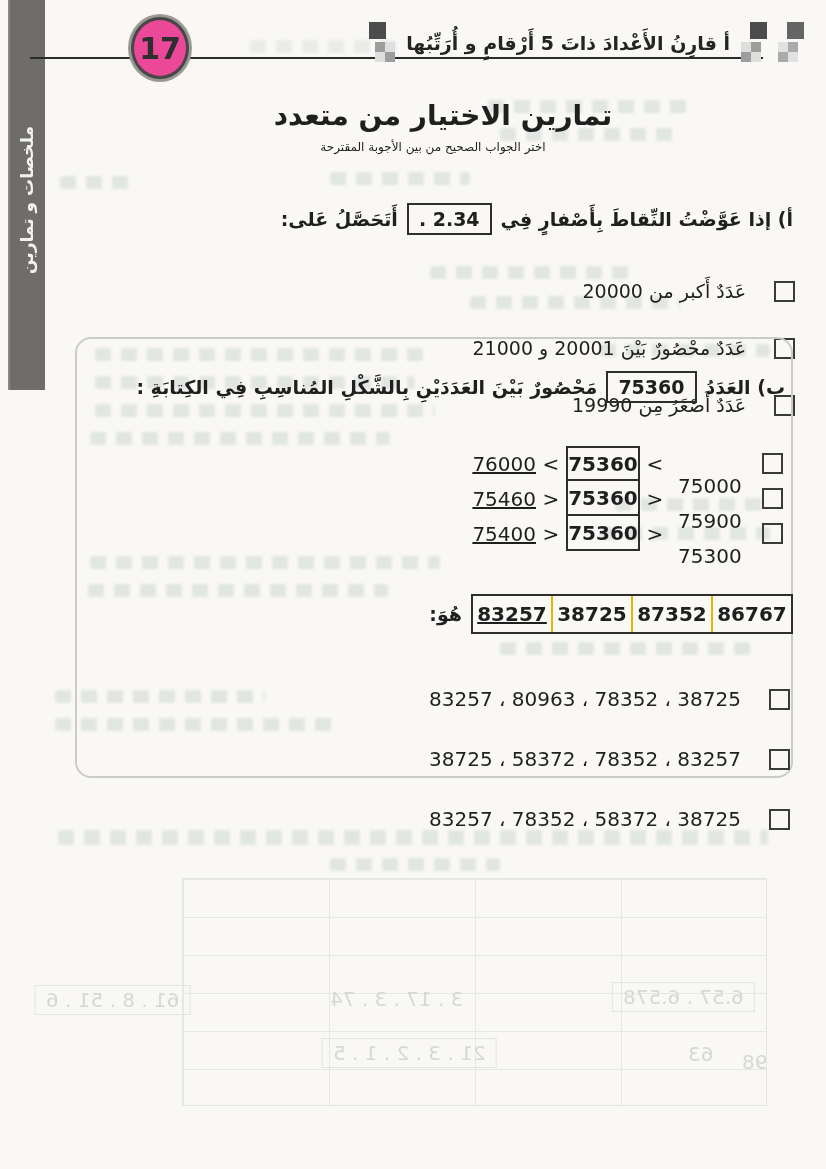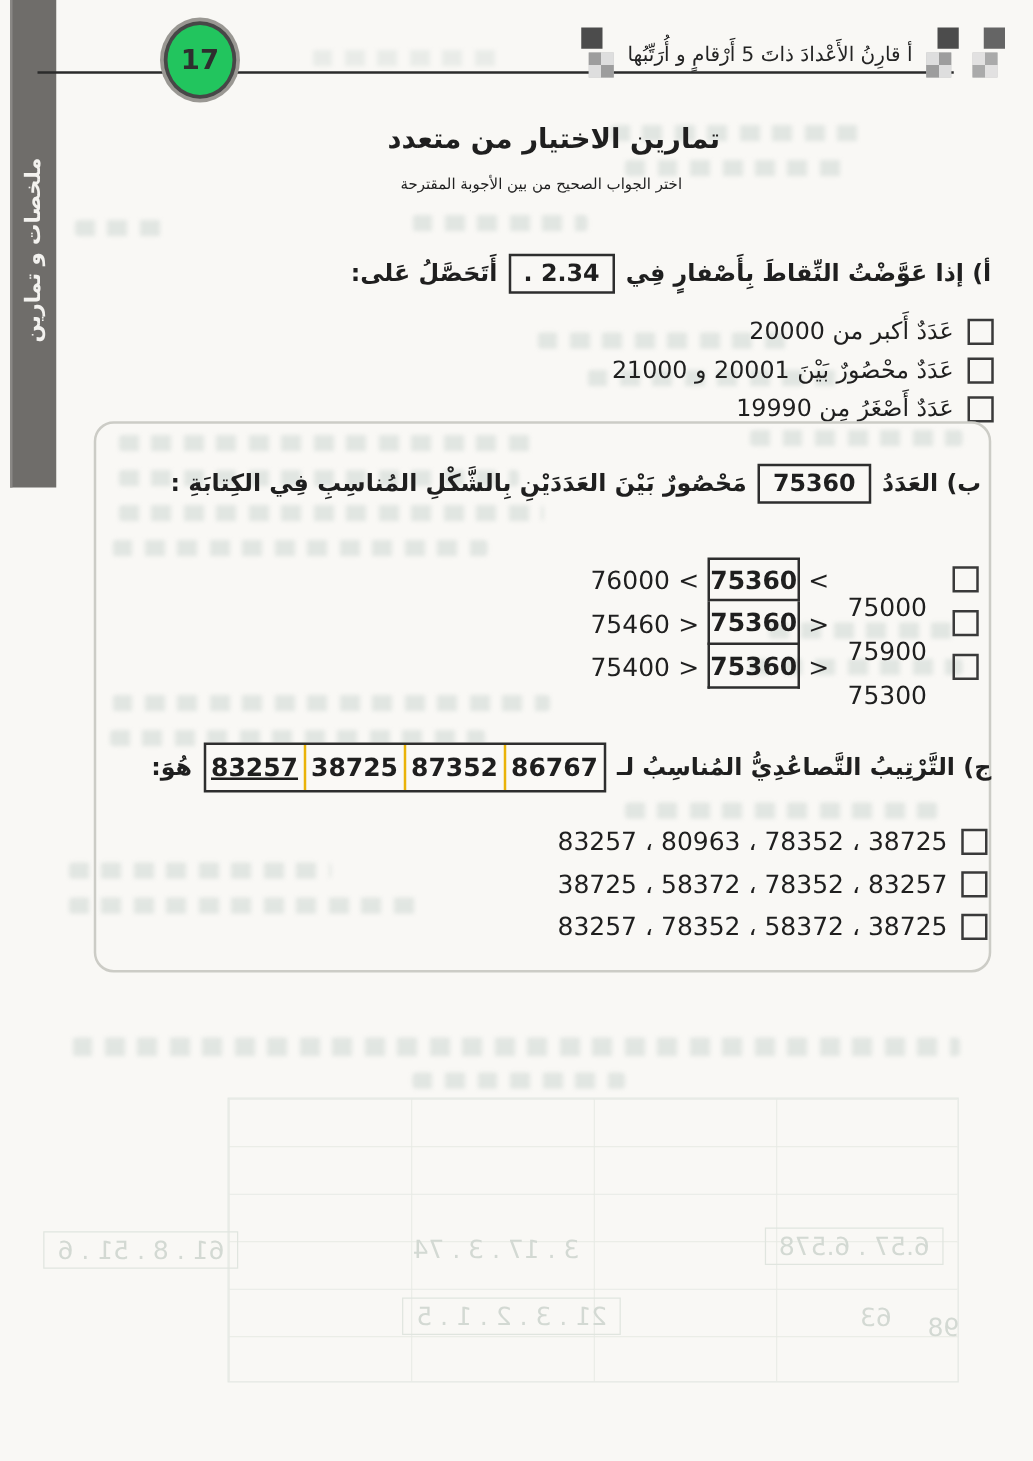--- a/index.html
+++ b/index.html
@@ -5,49 +5,49 @@
   html,body{margin:0;padding:0;background:#d9d9d9;}
   .page{position:relative;width:826px;height:1169px;margin:0 auto;background:#f9f8f5;
         font-family:"DejaVu Sans",sans-serif;color:#1f1f1f;overflow:hidden;}
   
   .sidebar{position:absolute;left:8px;top:0;width:37px;height:390px;background:#6f6d6a;box-shadow:inset 2px 0 0 #8a8885;}
   .sidebar-label{position:absolute;left:50%;top:200px;transform:translate(-50%,-50%) rotate(-90deg);
         white-space:nowrap;color:#f3f2ef;font-weight:bold;font-size:17px;letter-spacing:1px;}
   
   .header-line{position:absolute;left:30px;top:57px;width:733px;height:2px;background:#2b2b2b;}
   .page-circle{position:absolute;left:131px;top:17px;width:52px;height:56px;border-radius:50%;
-        background:#22c55e;border:3px solid #474747;box-shadow:0 0 0 3px #9a9893;
-        display:flex;align-items:center;justify-content:center;font-size:22px;font-weight:bold;color:#2e2e2e;}
+        background:#ec4899;border:3px solid #474747;box-shadow:0 0 0 3px #9a9893;
+        display:flex;align-items:center;justify-content:center;font-size:30px;font-weight:bold;color:#2e2e2e;}
   .header-title-row{position:absolute;right:22px;top:22px;display:flex;direction:rtl;align-items:center;gap:11px;}
-  .header-title{font-size:16px;font-weight:normal;color:#242424;}
+  .header-title{font-size:19px;font-weight:bold;color:#242424;}
   .orn{position:relative;width:26px;height:42px;flex:none;}
   .orn .sq-dark{position:absolute;top:0;right:0;width:17px;height:17px;background:#4c4c4c;}
   .orn .sq-check{position:absolute;bottom:2px;left:0;width:20px;height:20px;background-color:#bcbcbc;
         background-image:conic-gradient(#9d9d9d 0 25%,#dedede 0 50%,#9d9d9d 0 75%,#dedede 0);}
   .orn.flip{transform:scaleX(-1);}
   .orn.dim{opacity:.85;}
   
   .section-title{position:absolute;left:110px;right:50px;top:99px;text-align:center;direction:rtl;
-        font-size:22px;font-weight:bold;}
+        font-size:28px;font-weight:bold;}
   .section-subtitle{position:absolute;left:110px;right:70px;top:140px;text-align:center;direction:rtl;font-size:12px;}
   
   .q-row{display:flex;direction:rtl;align-items:center;gap:9px;font-size:19px;font-weight:bold;}
   .qa-row{position:absolute;right:33px;top:203px;}
   .num-box{border:2px solid #2e2e2e;padding:3px 10px;font-weight:bold;background:transparent;}
   .ltr{direction:ltr;unicode-bidi:bidi-override;}
   .opt-col{display:flex;flex-direction:column;direction:rtl;}
   .qa-options{position:absolute;right:31px;top:254px;gap:9px;}
-  .opt-row{display:flex;align-items:center;gap:11px;font-size:19px;}
+  .opt-row{display:flex;align-items:center;gap:28px;font-size:19px;margin-top:26px;}
   .checkbox{width:17px;height:17px;border:2px solid #3a3a3a;flex:none;background:transparent;}
   
   .bigbox{position:absolute;left:75px;top:337px;width:714px;height:437px;border:2px solid #ccccc6;border-radius:16px;}
   .qb-row{position:absolute;right:41px;top:371px;}
   .qb-options{position:absolute;right:43px;top:446px;display:flex;flex-direction:column;direction:ltr;}
   .qb-opt{display:flex;align-items:center;height:35px;font-size:20px;}
-  .bn-left{width:76px;text-align:right;}
+  .bn-left{width:76px;text-align:right;text-decoration:underline;}
   .bop{width:30px;text-align:center;}
   .bmid{width:74px;height:35px;border:2px solid #2e2e2e;display:flex;align-items:center;justify-content:center;
         box-sizing:border-box;font-weight:bold;}
   .qb-opt:not(:first-child) .bmid{border-top:none;}
   .bn-right{width:72px;text-align:left;padding-left:8px;margin-top:44px;}
   .qb-opt .checkbox{margin-left:12px;}
   
   .qc-row{position:absolute;right:33px;top:594px;}
   .qc-table{display:flex;direction:ltr;border:2px solid #2e2e2e;background:#faf9f6;}
   .qc-cell{width:78px;height:36px;display:flex;align-items:center;justify-content:center;
@@ -178,21 +178,20 @@
       <span class="bn-left ltr">75400</span>
       <span class="bop">&gt;</span>
       <span class="bmid ltr">75360</span>
       <span class="bop">&gt;</span>
       <span class="bn-right ltr">75300</span>
       <span class="checkbox"></span>
     </div>
   </div>
 
   <div class="q-row qc-row">
-    <span>ج) التَّرْتِيبُ التَّصاعُدِيُّ المُناسِبُ لـ</span>
     <span class="qc-table">
       <span class="qc-cell ltr">83257</span>
       <span class="qc-cell ltr">38725</span>
       <span class="qc-cell ltr">87352</span>
       <span class="qc-cell ltr">86767</span>
     </span>
     <span>هُوَ:</span>
   </div>
   <div class="opt-col qc-options">
     <div class="opt-row">

